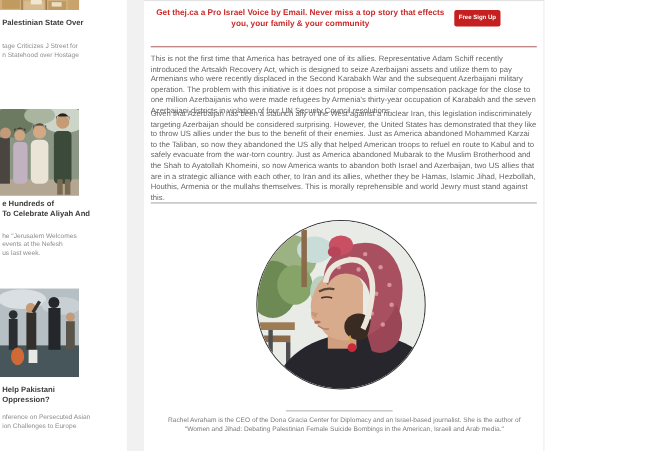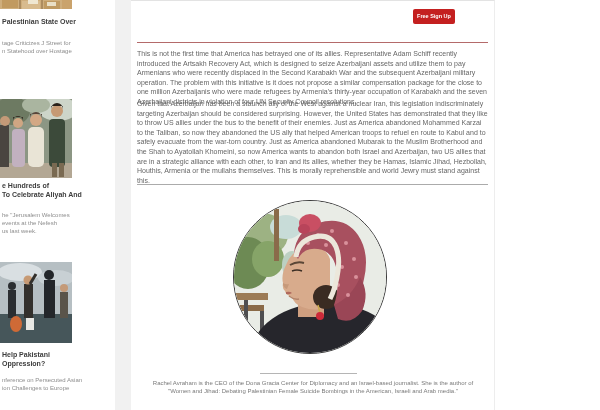--- a/index.html
+++ b/index.html
@@ -129,20 +129,21 @@
       <div>Oppression?</div>
     </div>
     <div class="sb-el sb-desc" style="left:2px;top:376px;">
       <div>nference on Persecuted Asian</div>
       <div>ion Challenges to Europe</div>
     </div>
   </div>
 
   <div class="main">
 
+    <div class="banner-text">Get thej.ca a Pro Israel Voice by Email. Never miss a top story that effects you, your family &amp; your community</div>
     <button class="signup-btn">Free Sign Up</button>
 
     <div class="red-line"></div>
 
     <div class="para p1">This is not the first time that America has betrayed one of its allies. Representative Adam Schiff recently introduced the Artsakh Recovery Act, which is designed to seize Azerbaijani assets and utilize them to pay Armenians who were recently displaced in the Second Karabakh War and the subsequent Azerbaijani military operation. The problem with this initiative is it does not propose a similar compensation package for the close to one million Azerbaijanis who were made refugees by Armenia's thirty-year occupation of Karabakh and the seven Azerbaijani districts in violation of four UN Security Council resolutions.</div>
     <div class="para p2">Given that Azerbaijan has been a staunch ally of the West against a nuclear Iran, this legislation indiscriminately targeting Azerbaijan should be considered surprising. However, the United States has demonstrated that they like to throw US allies under the bus to the benefit of their enemies.  Just as America abandoned Mohammed Karzai to the Taliban, so now they abandoned the US ally that helped American troops to refuel en route to Kabul and to safely evacuate from the war-torn country. Just as America abandoned Mubarak to the Muslim Brotherhood and the Shah to Ayatollah Khomeini, so now America wants to abandon both Israel and Azerbaijan, two US allies that are in a strategic alliance with each other, to Iran and its allies, whether they be Hamas, Islamic Jihad, Hezbollah, Houthis, Armenia or the mullahs themselves. This is morally reprehensible and world Jewry must stand against this.</div>
 
     <div class="gray-line"></div>
 
     <div class="portrait">

